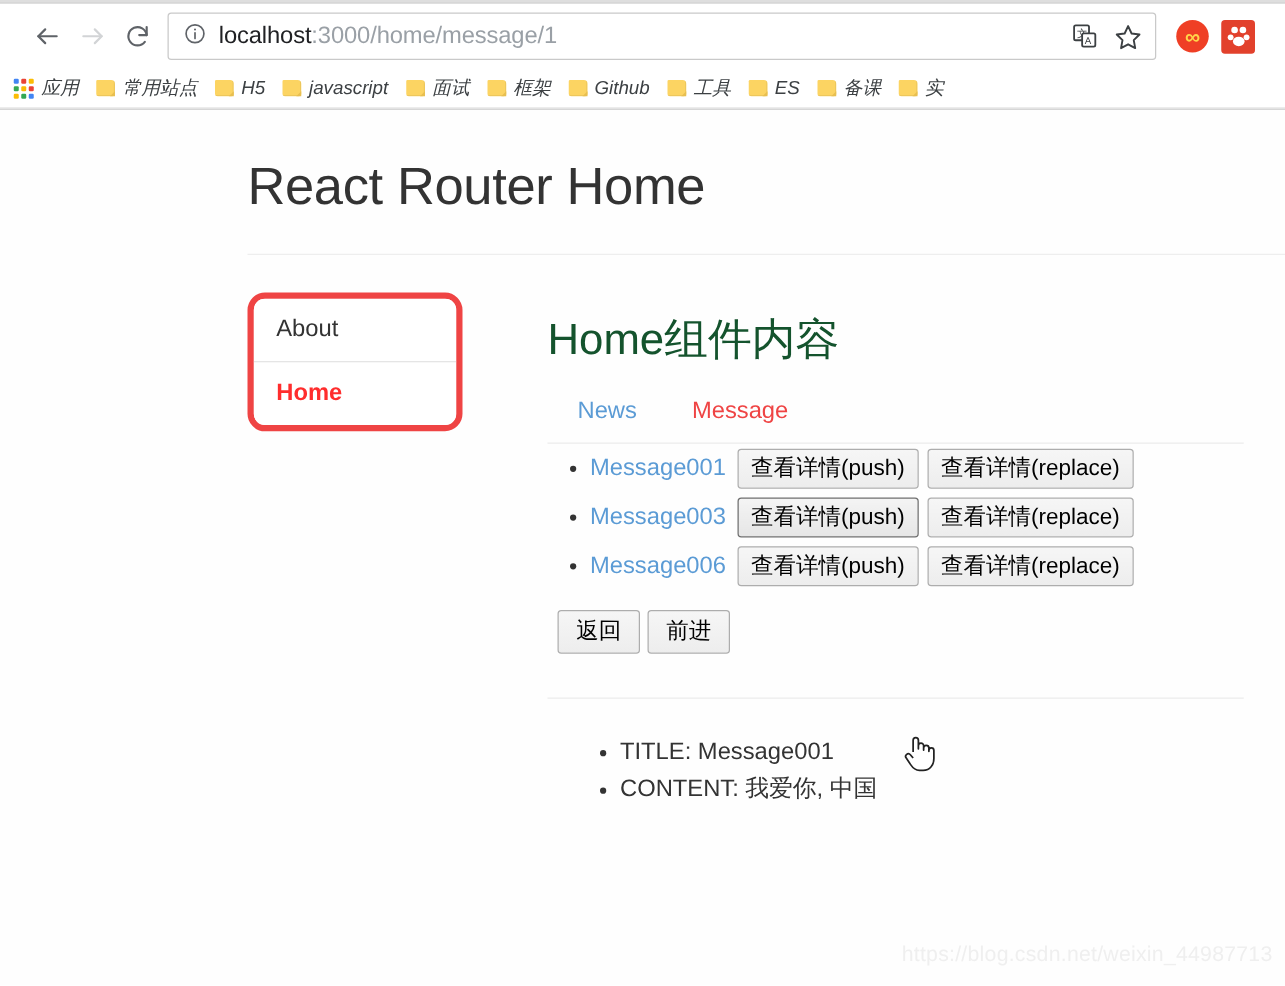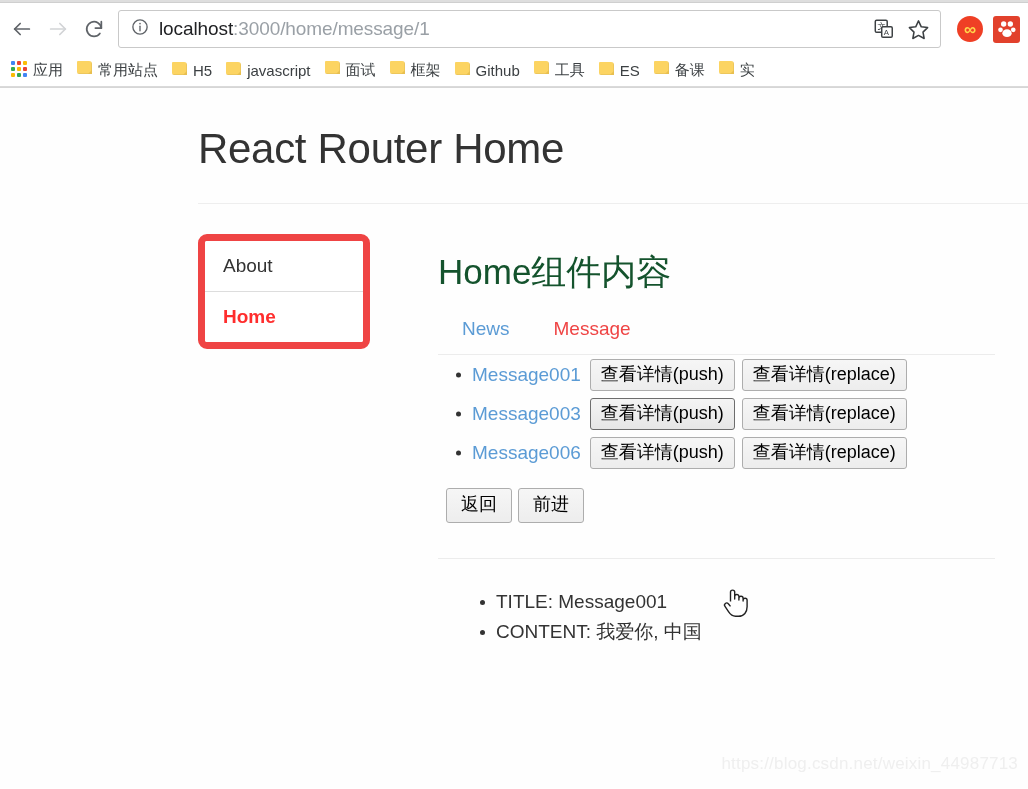--- a/index.html
+++ b/index.html
@@ -20,21 +20,21 @@
   }
   .chrome-topline {
     height: 3px;
     background: #dedede;
     border-bottom: 1px solid #cfcfcf;
   }
   .toolbar {
     height: 52px;
     display: flex;
     align-items: center;
-    padding: 0 4px;
+    padding: 0 20px;
     background: #ffffff;
   }
   .nav-btn {
     width: 36px; height: 36px;
     display: flex; align-items: center; justify-content: center;
     border-radius: 50%;
     flex: 0 0 auto;
   }
   .nav-btn svg { display: block; }
 
@@ -85,24 +85,25 @@
     height: 32px;
     display: flex;
     align-items: center;
     padding: 0 4px;
     background: #fff;
     border-bottom: 1px solid #dadada;
     overflow: hidden;
     white-space: nowrap;
   }
   .bm-item {
-    display: flex; align-items: flex-start;
+    display: flex; align-items: center;
     padding: 2px 7px;
     border-radius: 3px;
     flex: 0 0 auto;
+    font-style: italic;
   }
   .bm-label {
     font-size: 15px;
     color: #3c4043;
     margin-left: 6px;
     white-space: nowrap;
   }
   .apps-grid {
     display: grid;
     grid-template-columns: repeat(3, 4px);
@@ -153,22 +154,22 @@
     margin: 31px 0 0 0;
   }
   .row {
     display: flex;
     margin-top: 30px;
   }
   .col-left { width: 172px; flex: 0 0 auto; }
   .col-right { flex: 1 1 auto; padding-left: 68px; }
 
   .list-group {
-    border: 7px solid #ef4444;
-    border-radius: 9px;
+    border: 5px solid #ef4444;
+    border-radius: 14px;
     background: #fff;
     overflow: hidden;
   }
   .list-group-item {
     padding: 14px 18px;
     font-size: 19px;
     border-bottom: 1px solid #dddddd;
     color: #333333;
     background: #fff;
   }

